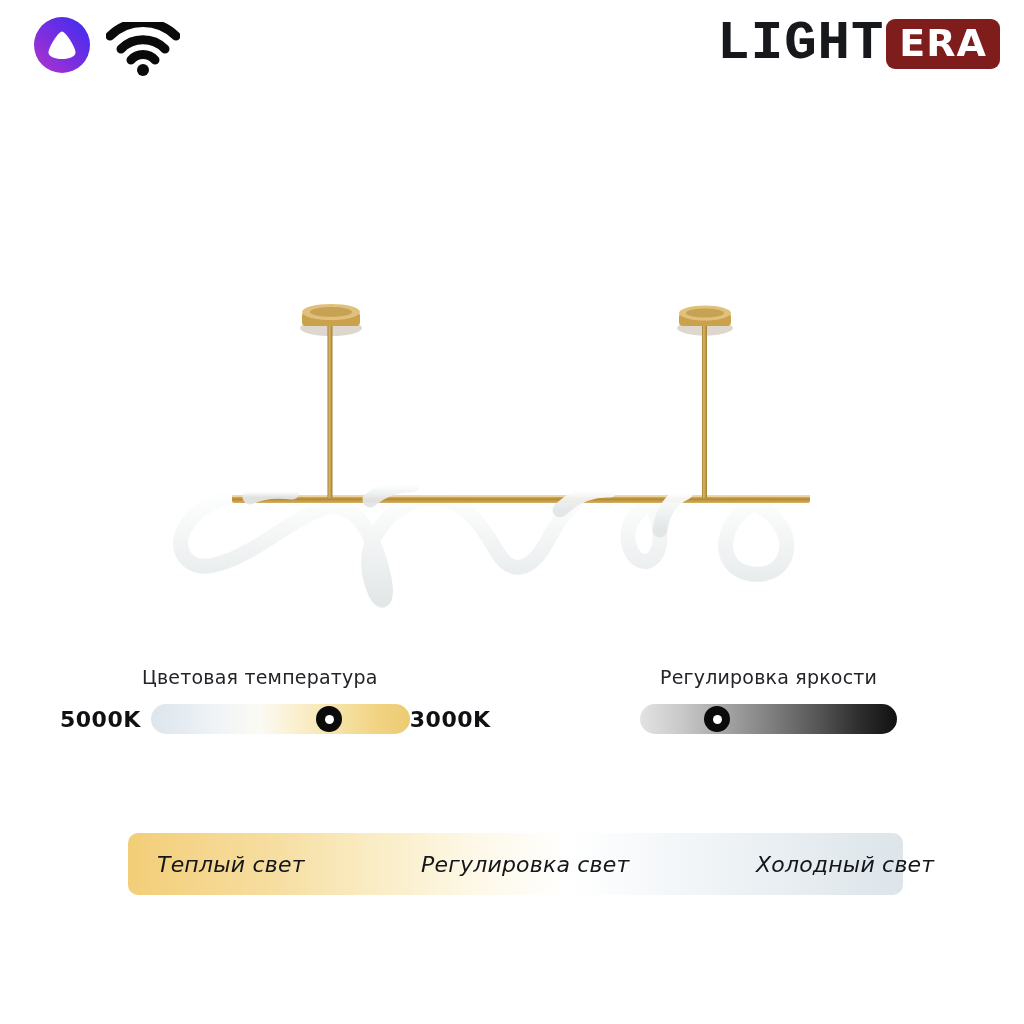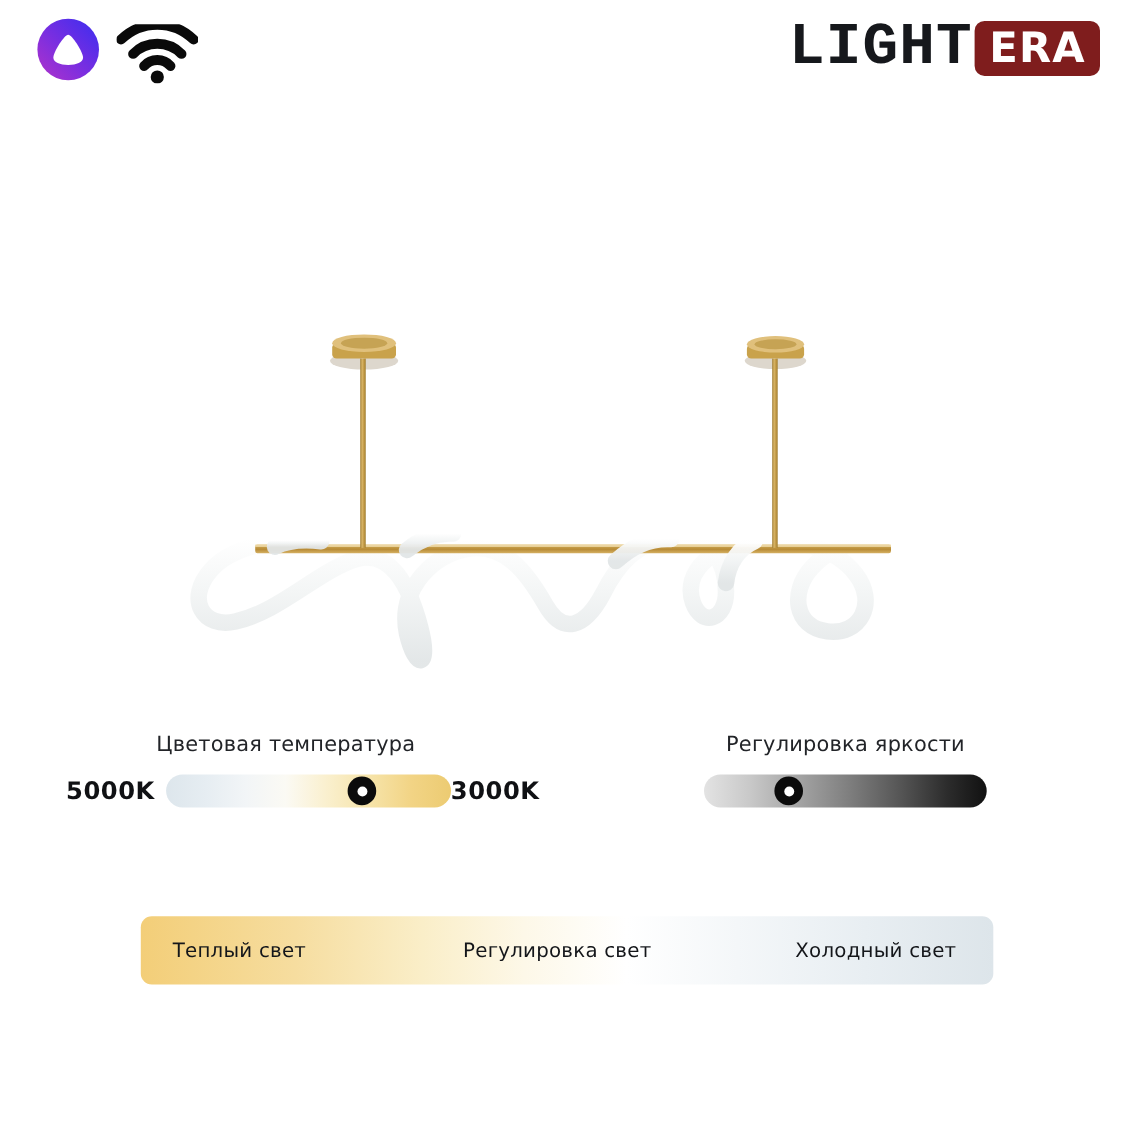--- a/index.html
+++ b/index.html
@@ -143,28 +143,29 @@
     height: 62px;
     border-radius: 10px;
     background: linear-gradient(90deg,
       #f3ce78 0%, #f6dd9f 18%, #faeec8 33%,
       #fdf8e8 45%, #ffffff 57%, #f4f7f9 70%,
       #e8eef2 85%, #dde5ea 100%);
     display: flex;
     align-items: center;
   }
   .preset-item {
-    font-size: 18px;
+    font-size: 22px;
     color: #14161a;
     white-space: nowrap;
     letter-spacing: .2px;
+    font-style: italic;
   }
   .preset-warm    { position: absolute; left: 29px; }
   .preset-neutral { position: absolute; left: 293px; }
-  .preset-cold    { position: absolute; left: 595px; }
+  .preset-cold    { position: absolute; left: 628px; }
 </style>
 </head>
 <body>
 
 <div class="topbar">
 
   <span class="alice-icon">
     <svg width="58" height="58" viewBox="0 0 58 58">
       <defs>
         <linearGradient id="aliceGrad" x1="0" y1="1" x2="1" y2="0">

